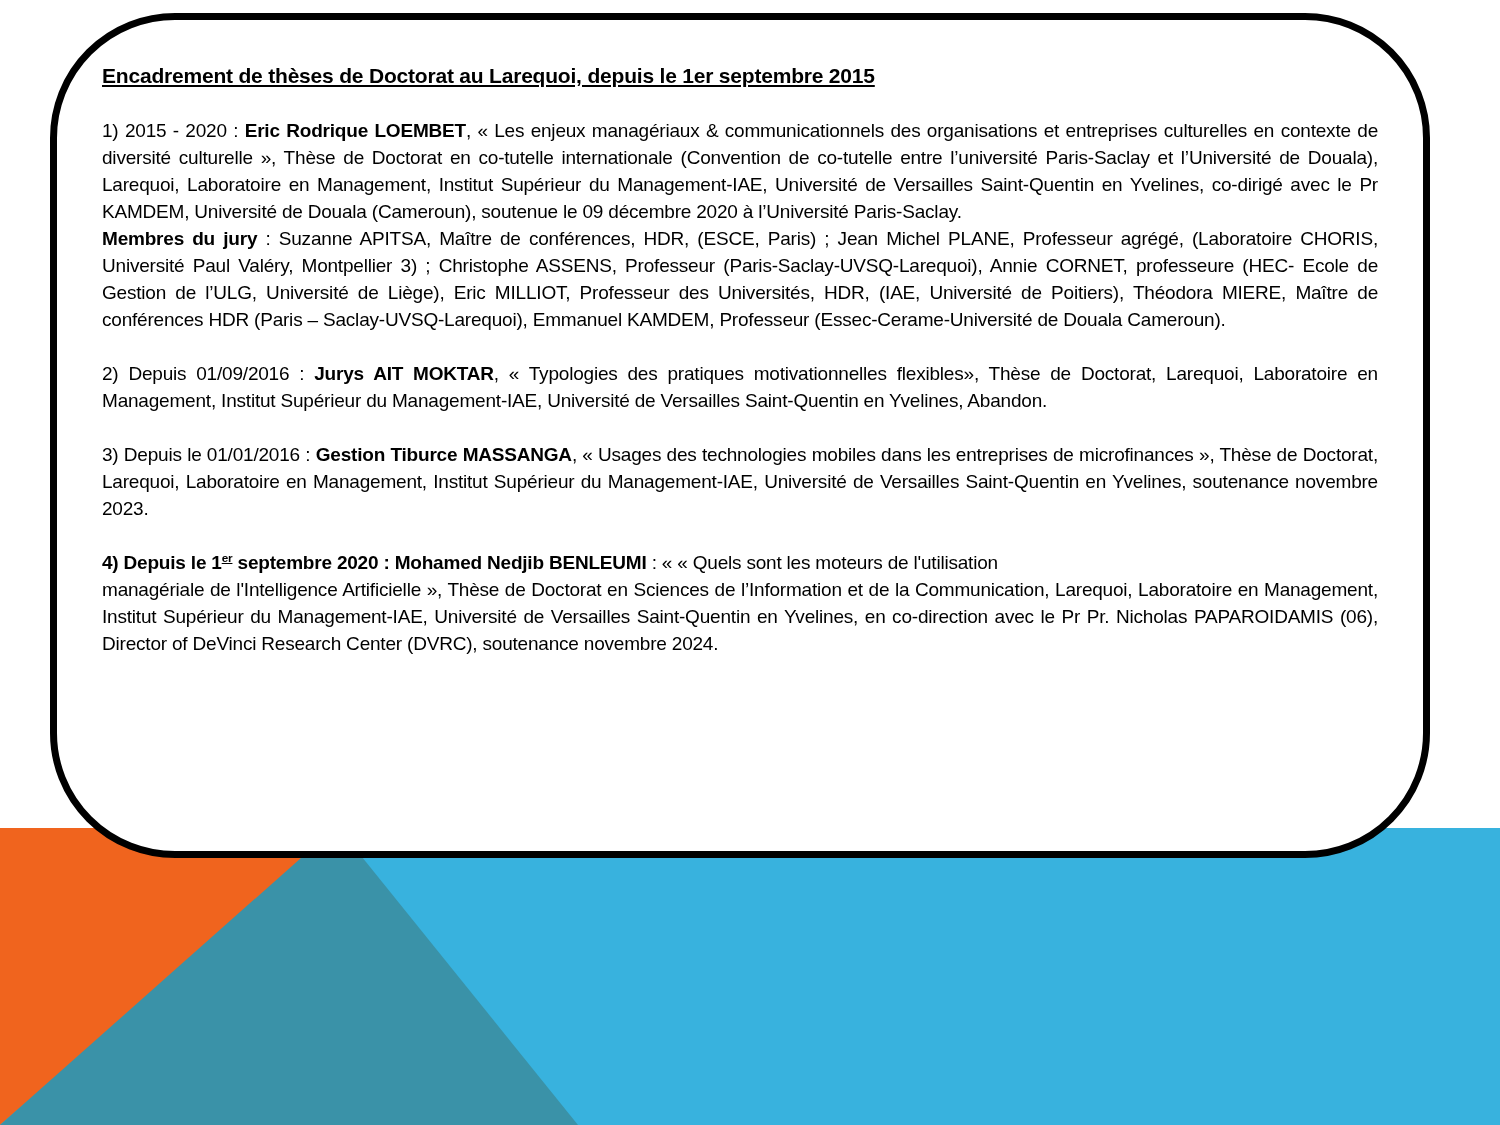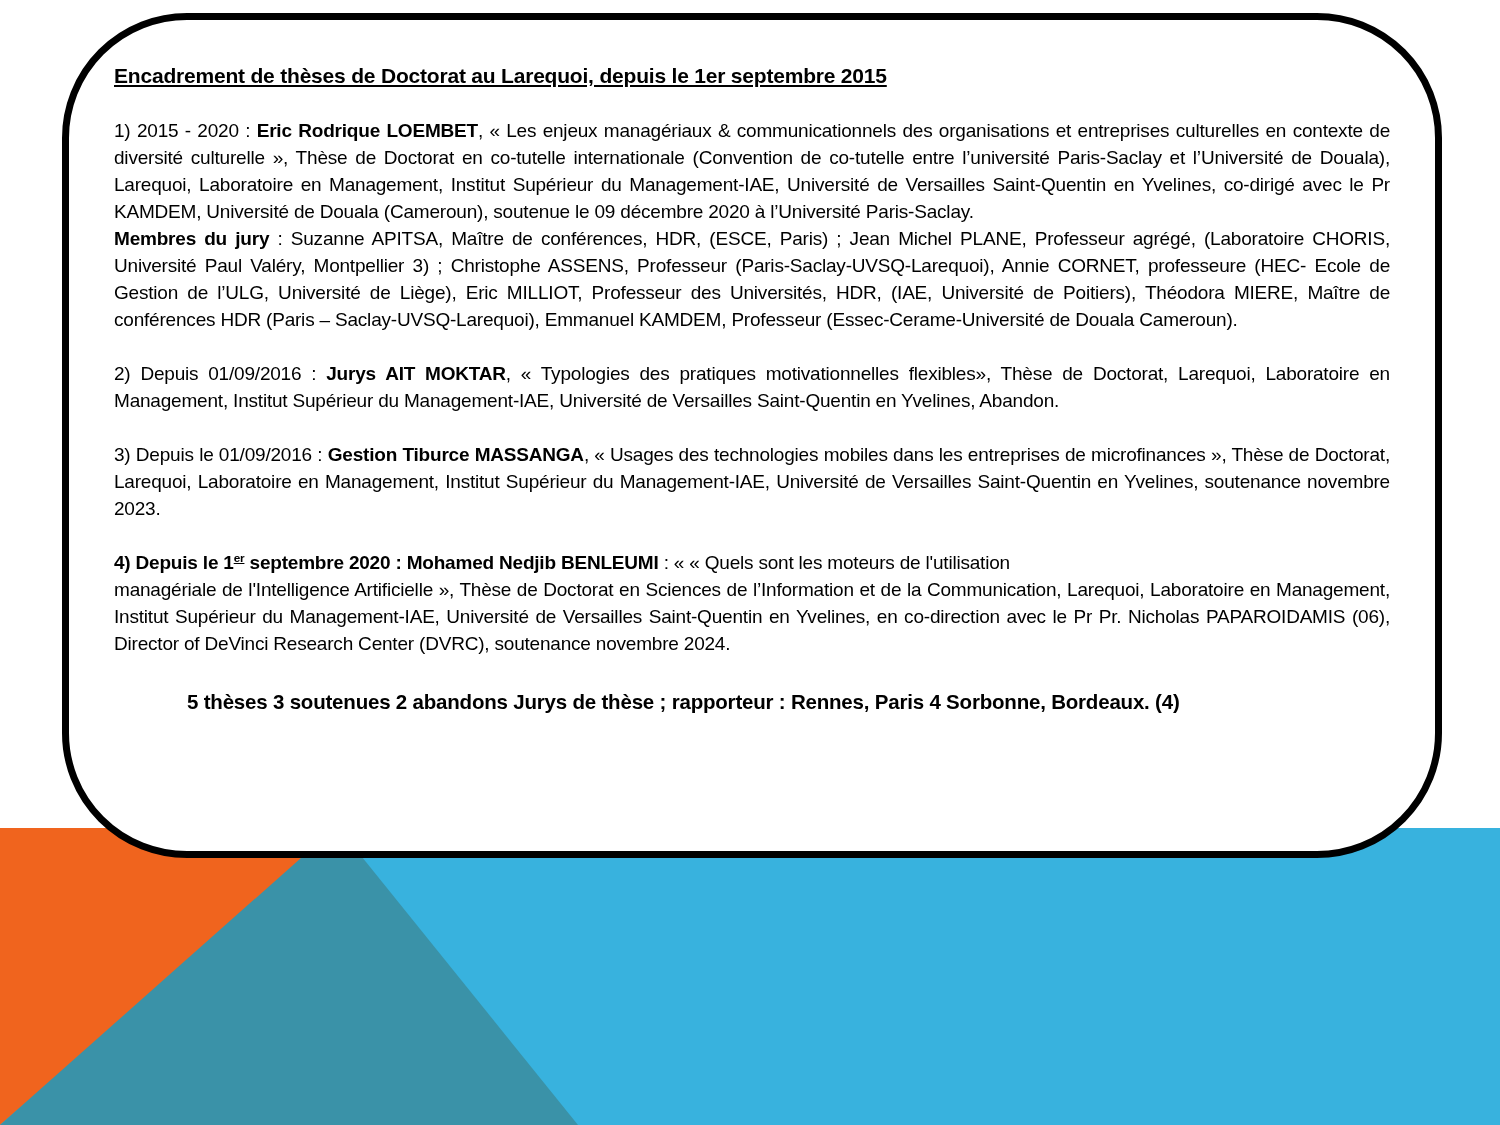--- a/index.html
+++ b/index.html
@@ -25,21 +25,21 @@
     position: absolute;
     left: 0;
     top: 0;
     width: 1500px;
     height: 1125px;
     z-index: 0;
   }
   .content-card {
     position: absolute;
     z-index: 1;
-    left: 62px;
+    left: 50px;
     top: 13px;
     width: 1380px;
     height: 845px;
     box-sizing: border-box;
     background: #ffffff;
     border: 7px solid #000000;
     border-radius: 125px;
     padding: 42px 45px 20px 45px;
     color: #000000;
   }
@@ -91,21 +91,20 @@
   <div class="content-card">
     <h1 class="slide-title">Encadrement  de thèses de Doctorat au Larequoi, depuis le 1er septembre 2015</h1>
 
     <p class="para"><span>1) 2015 - 2020 : </span><span class="b">Eric Rodrique LOEMBET</span><span>, « Les enjeux managériaux &amp; communicationnels des organisations et entreprises culturelles en contexte de diversité culturelle », Thèse de Doctorat en co-tutelle internationale (Convention de co-tutelle entre l’université Paris-Saclay et l’Université de Douala), Larequoi, Laboratoire en Management, Institut Supérieur du Management-IAE, Université de Versailles Saint-Quentin en Yvelines, co-dirigé avec le Pr KAMDEM, Université de Douala (Cameroun), soutenue le 09 décembre 2020 à l’Université Paris-Saclay.</span></p>
     <p class="para"><span class="b">Membres du jury</span><span> : Suzanne APITSA, Maître de conférences, HDR, (ESCE, Paris) ; Jean Michel PLANE, Professeur agrégé, (Laboratoire CHORIS, Université Paul Valéry, Montpellier 3) ; Christophe ASSENS, Professeur (Paris-Saclay-UVSQ-Larequoi),  Annie CORNET, professeure (HEC- Ecole de Gestion de l’ULG, Université de Liège), Eric MILLIOT, Professeur des Universités, HDR, (IAE, Université de Poitiers), Théodora MIERE, Maître de conférences HDR (Paris – Saclay-UVSQ-Larequoi), Emmanuel KAMDEM, Professeur (Essec-Cerame-Université de Douala Cameroun).</span></p>
     <div class="para-gap"></div>
 
     <p class="para"><span>2) Depuis 01/09/2016 : </span><span class="b">Jurys AIT MOKTAR</span><span>, « Typologies des pratiques motivationnelles flexibles», Thèse de Doctorat, Larequoi, Laboratoire en Management, Institut Supérieur du Management-IAE, Université de Versailles Saint-Quentin en Yvelines, Abandon.</span></p>
     <div class="para-gap"></div>
 
-    <p class="para"><span>3) Depuis le 01/09/2016 : </span><span class="b">Gestion Tiburce MASSANGA</span><span>, « Usages des technologies mobiles dans les entreprises de microfinances », Thèse de Doctorat, Larequoi, Laboratoire en Management, Institut Supérieur du Management-IAE, Université de Versailles Saint-Quentin en Yvelines, soutenance novembre 2023.</span></p>
+    <p class="para"><span>3) Depuis le 01/01/2016 : </span><span class="b">Gestion Tiburce MASSANGA</span><span>, « Usages des technologies mobiles dans les entreprises de microfinances », Thèse de Doctorat, Larequoi, Laboratoire en Management, Institut Supérieur du Management-IAE, Université de Versailles Saint-Quentin en Yvelines, soutenance novembre 2023.</span></p>
     <div class="para-gap"></div>
 
     <p class="para"><span class="b">4) Depuis le 1</span><sup class="b">er</sup><span class="b"> septembre 2020 : Mohamed  Nedjib BENLEUMI</span><span> : « « Quels sont les moteurs de l'utilisation</span><br><span>managériale de l'Intelligence Artificielle », Thèse de Doctorat en Sciences de l’Information et de la Communication, Larequoi, Laboratoire en Management, Institut Supérieur du Management-IAE, Université de Versailles Saint-Quentin en Yvelines, en co-direction avec le Pr Pr. Nicholas PAPAROIDAMIS (06), Director of DeVinci Research Center (DVRC), soutenance novembre 2024.</span></p>
 
-    <p class="footer-line">5 thèses 3 soutenues 2 abandons Jurys de thèse ; rapporteur : Rennes, Paris 4 Sorbonne, Bordeaux. (4)</p>
   </div>
 
 </div>
 
 </body></html>

